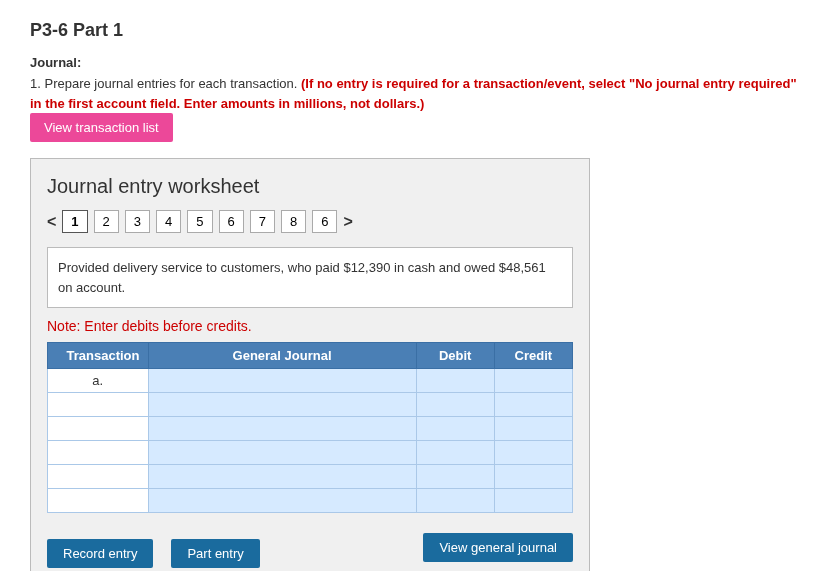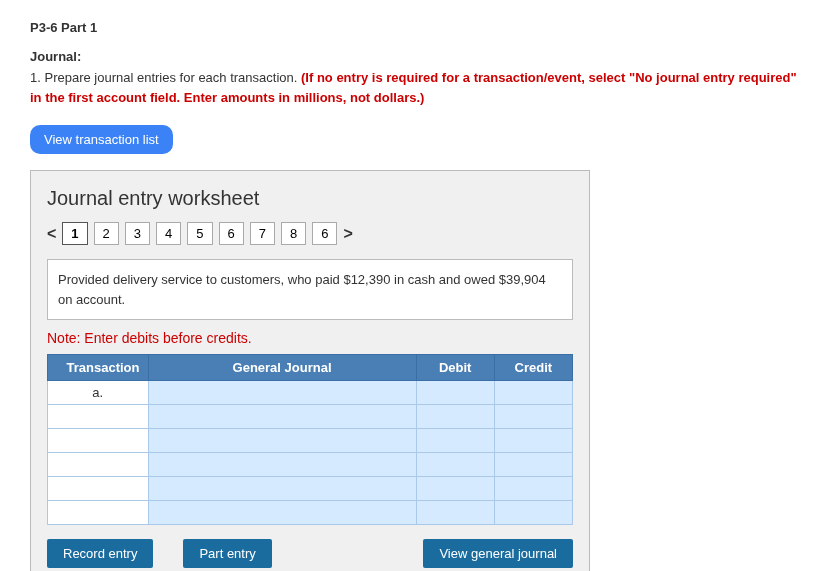--- a/index.html
+++ b/index.html
@@ -5,44 +5,44 @@
     * { box-sizing: border-box; margin: 0; padding: 0; }
     body {
       font-family: Arial, sans-serif;
       font-size: 13px;
       background: #fff;
       color: #333;
       padding: 20px 30px;
     }
     .page-title {
       font-weight: bold;
-      font-size: 13px;
+      font-size: 18px;
       margin-bottom: 14px;
     }
     .required-label {
       font-weight: bold;
       margin-bottom: 4px;
     }
     .instruction {
-      margin-bottom: 18px;
+      margin-bottom: 0;
       line-height: 1.5;
     }
     .instruction .highlight {
       color: #c00;
       font-weight: bold;
     }
     .view-transaction-btn {
-      background: #3b82f6;
+      background: #ec4899;
       color: #fff;
       border: none;
       padding: 7px 14px;
       font-size: 13px;
       cursor: pointer;
       margin-bottom: 16px;
-      border-radius: 10px;
+      border-radius: 2px;
     }
     .worksheet-container {
       border: 1px solid #bbb;
       background: #f0f0f0;
       padding: 16px;
       max-width: 560px;
     }
     .worksheet-title {
       font-weight: normal;
       font-size: 20px;
@@ -126,21 +126,22 @@
       background: #d6eaff;
     }
     .bottom-buttons {
       display: flex;
       align-items: center;
       justify-content: space-between;
       margin-top: 14px;
     }
     .bottom-left-buttons {
       display: flex;
-      gap: 30px;
+      gap: 18px;
+      margin-top: 12px;
     }
     .action-btn {
       background: #1a6b9e;
       color: #fff;
       border: none;
       padding: 7px 16px;
       font-size: 13px;
       cursor: pointer;
       border-radius: 2px;
     }
@@ -173,21 +174,21 @@
     <button class="page-btn">3</button>
     <button class="page-btn">4</button>
     <button class="page-btn">5</button>
     <button class="page-btn">6</button>
     <button class="page-btn">7</button>
     <button class="page-btn">8</button>
     <button class="page-btn">6</button>
     <button class="page-nav">&gt;</button>
   </div>
 
-  <div class="description-box">Provided delivery service to customers, who paid $12,390 in cash and owed $39,904 on account.</div>
+  <div class="description-box">Provided delivery service to customers, who paid $12,390 in cash and owed $48,561 on account.</div>
 
   <div class="note-text">Note: Enter debits before credits.</div>
 
   <table class="journal-table">
     <thead>
       <tr>
         <th class="left">Transaction</th>
         <th>General Journal</th>
         <th>Debit</th>
         <th>Credit</th>

